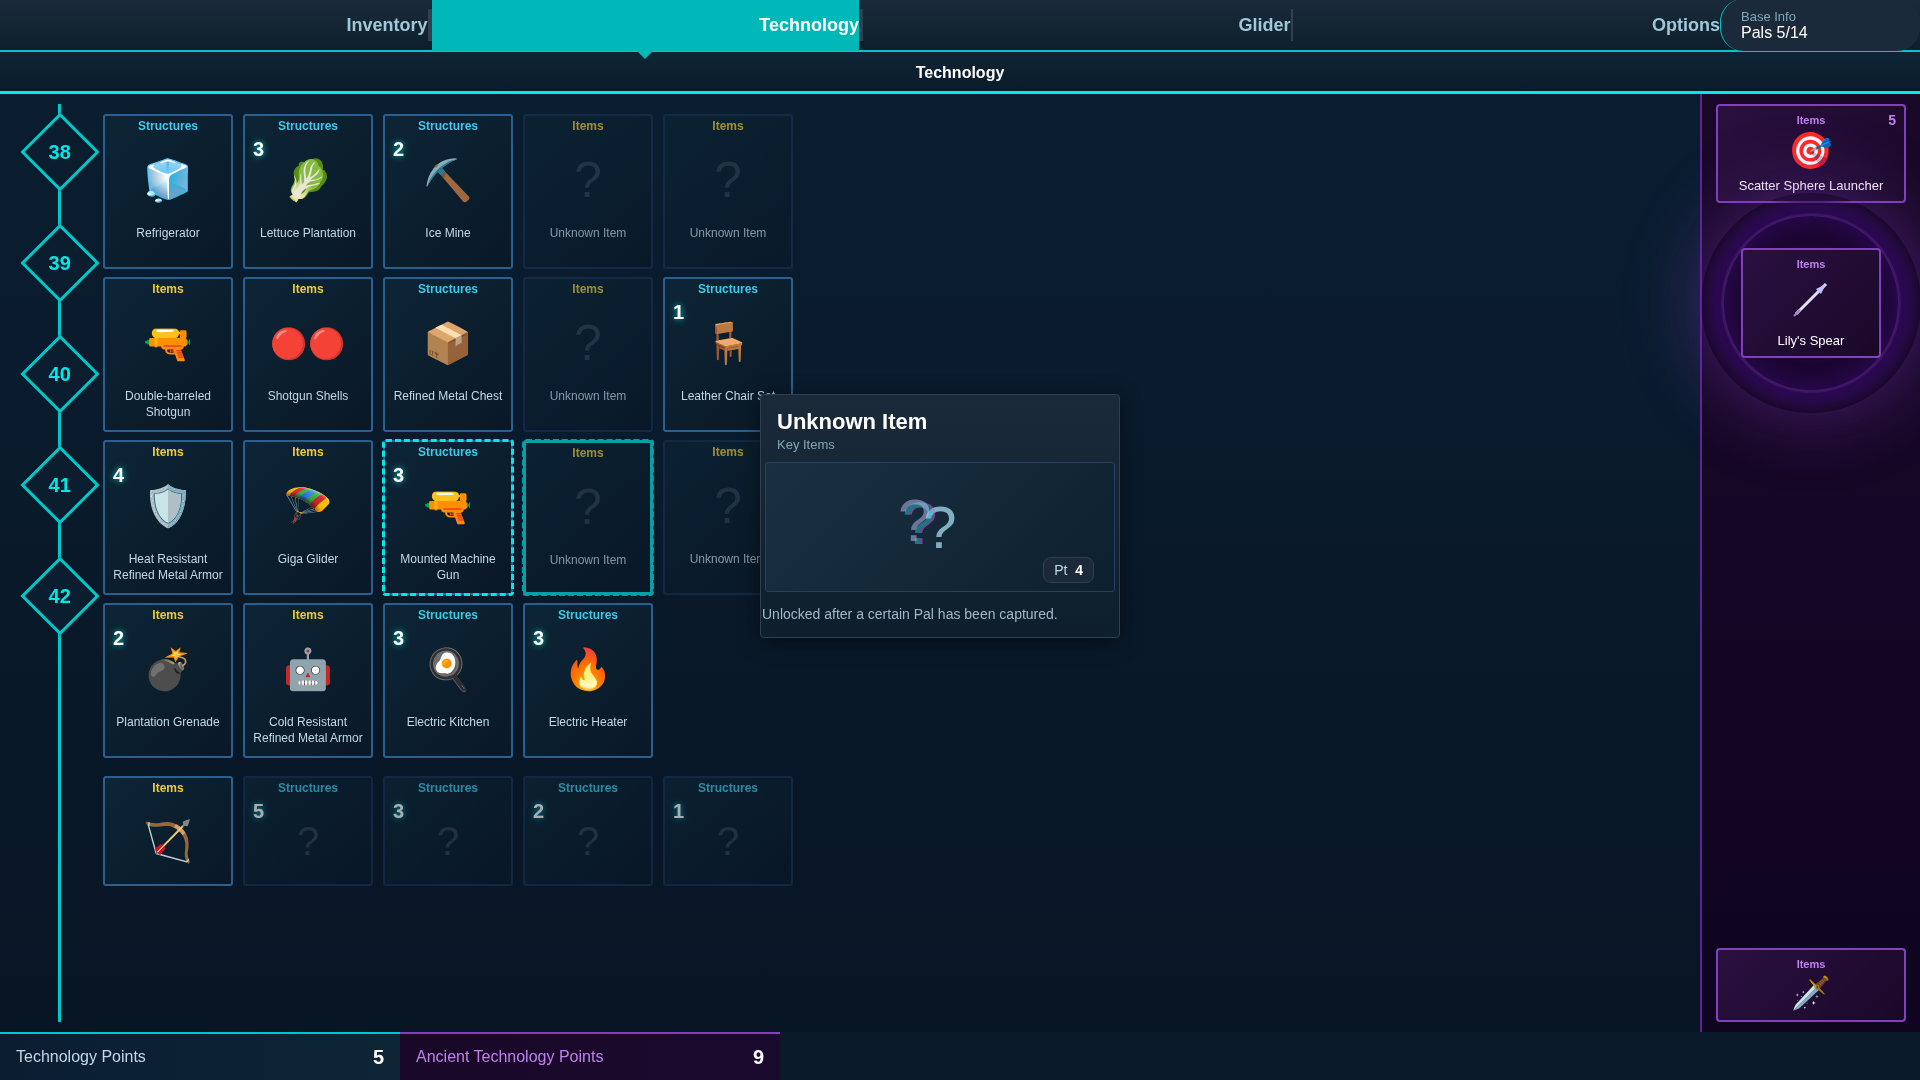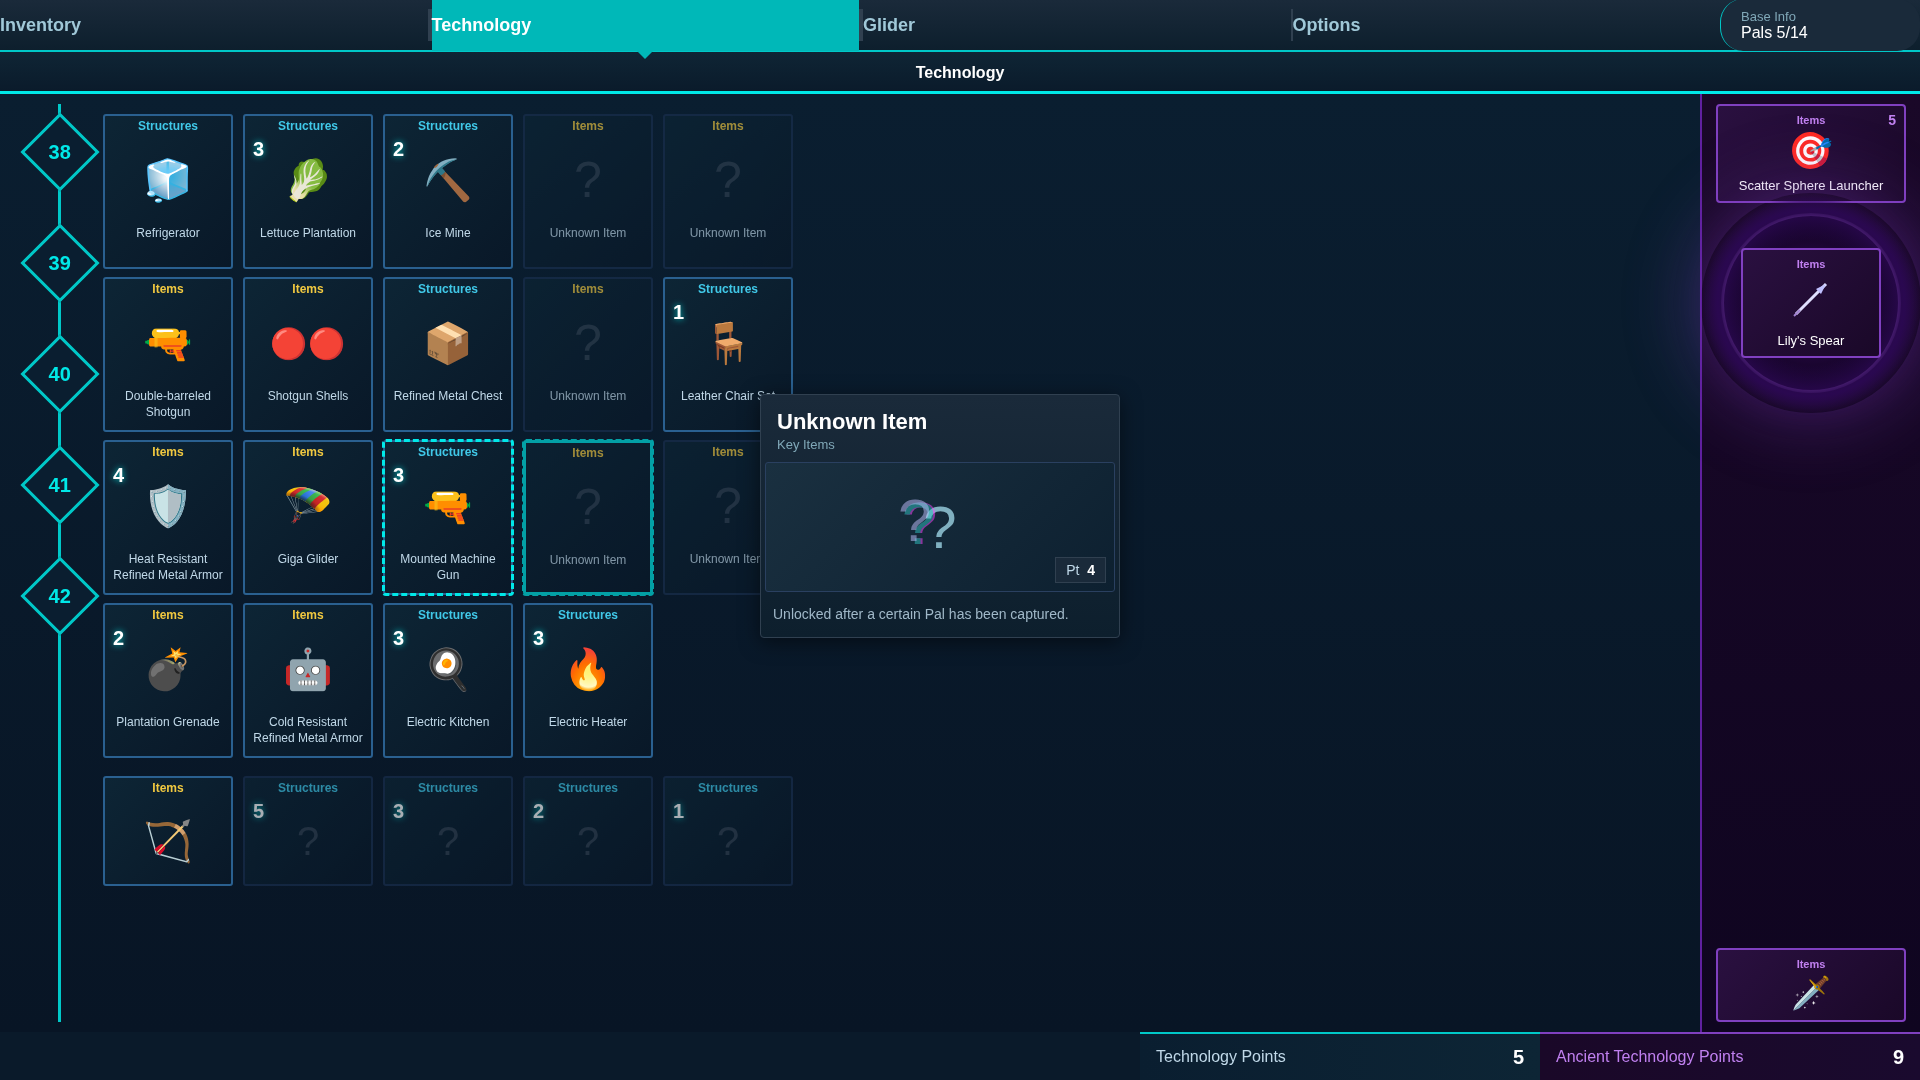--- a/index.html
+++ b/index.html
@@ -17,21 +17,21 @@
       display: flex;
       align-items: center;
       height: 52px;
       background: linear-gradient(180deg, #1a2a3a 0%, #0d1f2d 100%);
       border-bottom: 2px solid #00c8c8;
       position: relative;
       z-index: 10;
     }
     .nav-tab {
       flex: 1;
-      text-align: left;
+      text-align: right;
       color: #a0c8d8;
       font-size: 18px;
       font-weight: bold;
       height: 52px;
       line-height: 52px;
       cursor: pointer;
       position: relative;
     }
     .nav-tab.active {
       background: #00b8b8;
@@ -271,48 +271,47 @@
       display: flex;
       align-items: center;
       justify-content: center;
       border: 1px solid #2a4060;
       border-radius: 3px;
       position: relative;
     }
     .tooltip-pt {
       position: absolute;
       bottom: 8px;
-      right: 8px;
+      right: 20px;
       background: #1a2a3a;
       border: 1px solid #304050;
       padding: 4px 10px;
-      border-radius: 0;
+      border-radius: 8px;
       color: #c0d8e8;
       font-size: 14px;
     }
     .tooltip-pt-val {
       color: #fff;
       font-weight: bold;
     }
     .tooltip-desc {
-      padding: 12px 12px;
+      padding: 12px 1px;
       color: #a0b8c8;
       font-size: 14px;
       line-height: 1.5;
     }
 
     
     .bottom-bar {
       height: 48px;
       display: flex;
       position: absolute;
       bottom: 0;
       left: 0;
       right: 0;
-      justify-content: flex-end;
     }
     .bottom-tech {
       flex: 0 0 400px;
       background: linear-gradient(90deg, #0a1e30, #0d2535);
       border-top: 2px solid #00c8c8;
       display: flex;
       align-items: center;
       padding: 0 16px;
       gap: 12px;
     }

